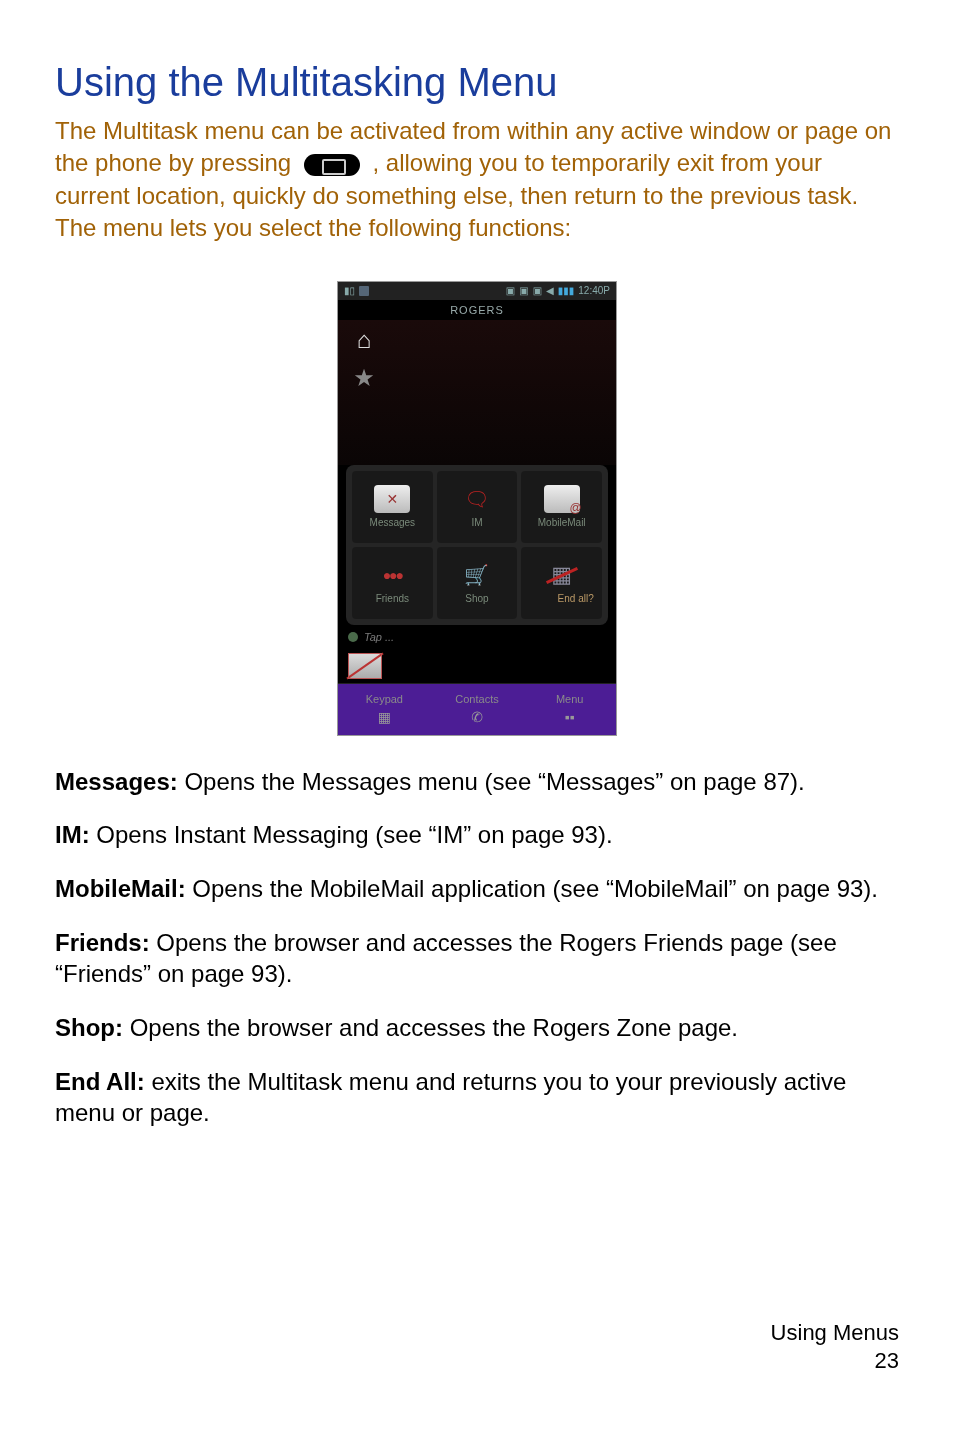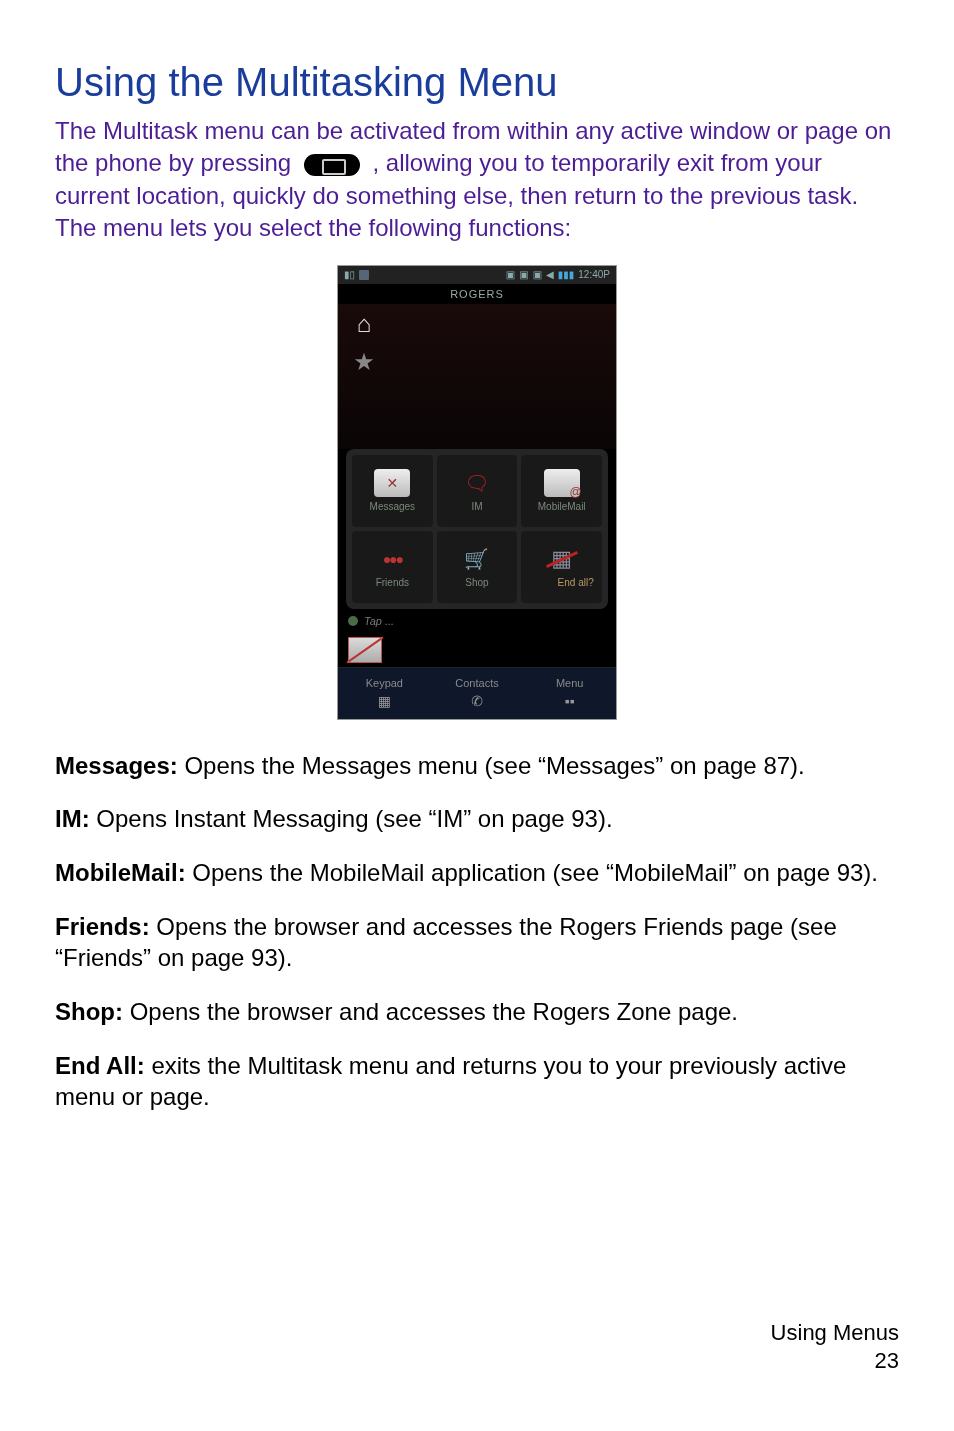--- a/index.html
+++ b/index.html
@@ -13,22 +13,22 @@
   }
   .heading {
     color: #1a3d9c;
     font-size: 40px;
     font-weight: 400;
     margin-bottom: 10px;
   }
   .body-text {
     font-size: 24px;
     line-height: 1.35;
-    color: #4c1d95;
-    margin-bottom: 20px;
+    color: #a16207;
+    margin-bottom: 36px;
   }
   .inline-key {
     display: inline-block;
     width: 56px;
     height: 22px;
     background: #000;
     border-radius: 11px;
     vertical-align: middle;
     position: relative;
     margin: 0 6px;
@@ -145,21 +145,21 @@
     position: relative;
     margin-bottom: 8px;
   }
   .mini-env::after { content: ""; position: absolute; inset: 0; border: 1px solid #b55; transform: rotate(0); }
   .mini-env::before { content: ""; position: absolute; width: 44px; height: 2px; background: #b33; top: 12px; left: -5px; transform: rotate(-35deg); }
   .softkeys {
     position: absolute;
     bottom: 0; left: 0; right: 0;
     height: 52px;
     display: flex;
-    background: #0f172a;
+    background: #4c1d95;
     border-top: 1px solid #222;
   }
   .softkey {
     flex: 1;
     display: flex;
     flex-direction: column;
     align-items: center;
     justify-content: center;
     color: #8a8a8a;
     font-size: 11px;

